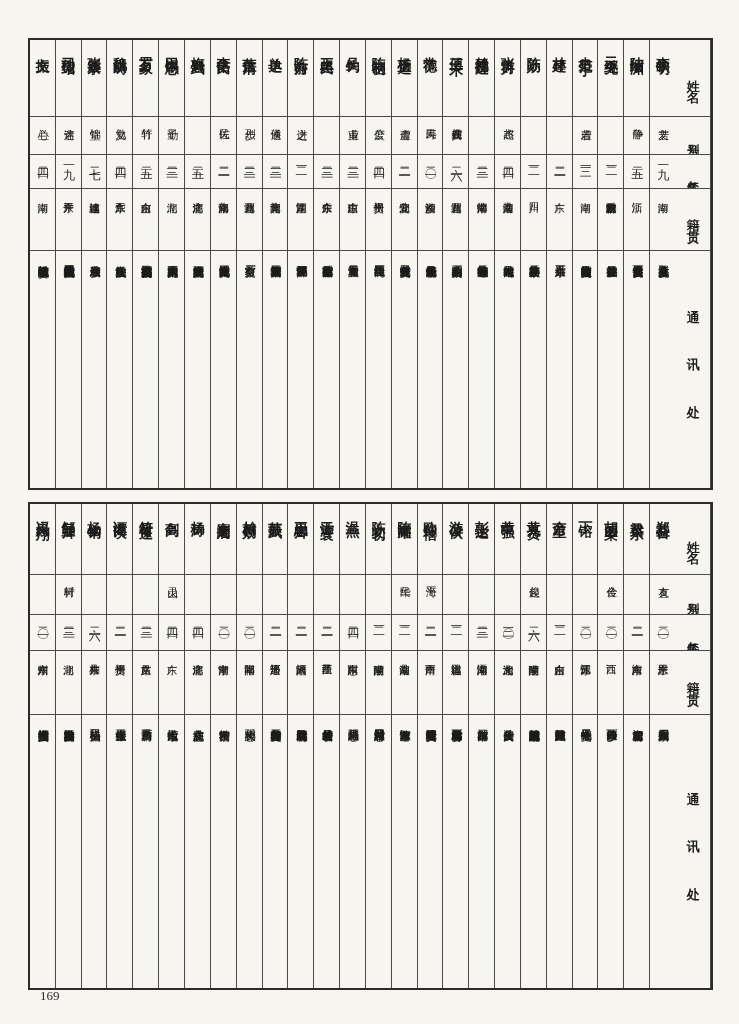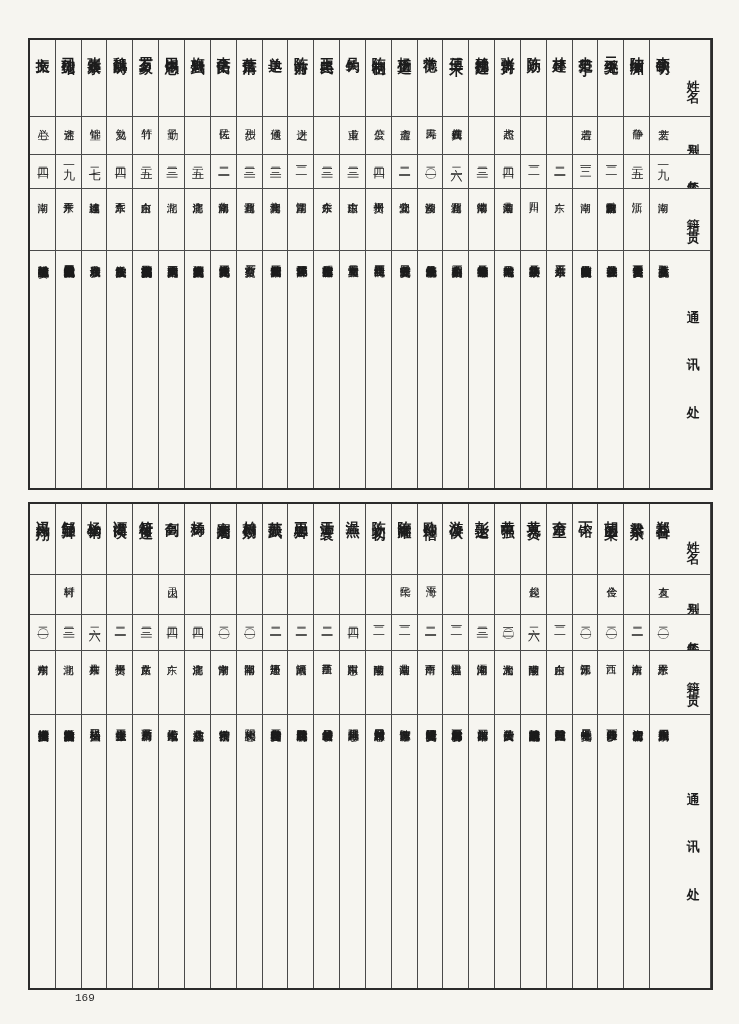--- a/index.html
+++ b/index.html
@@ -85,24 +85,23 @@
   .header-col .vtext { font-size:13px; font-weight:700; }
   .header-col .cell-name .vtext   { letter-spacing:10px; }
   .header-col .cell-alias .vtext  { letter-spacing:2px;  font-size:12px; }
   .header-col .cell-age .vtext    { letter-spacing:2px;  font-size:12px; }
   .header-col .cell-origin .vtext { letter-spacing:12px; }
   .header-col .cell-addr .vtext   { letter-spacing:48px; }
 
   .page-number {
     position:absolute;
     left:40px; bottom:20px;
-    font-size:11px;
-    font-family:Liberation Mono, monospace;
+    font-size:13px;
+    font-family:Liberation Serif, serif;
     color:#2a2a2a;
-    margin-left:35px;
   }
 </style>
 </head>
 <body>
 
 <div class="page">
 
   <div class="rtable" id="table-top">
     <div class="col header-col">
       <div class="cell cell-name">

